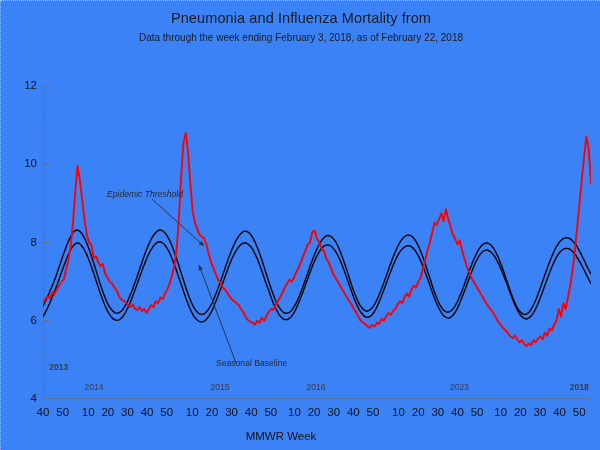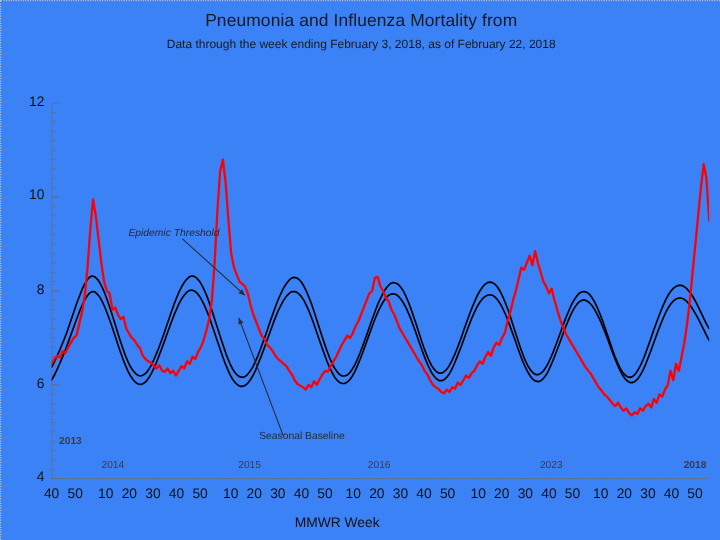--- a/index.html
+++ b/index.html
@@ -278,21 +278,21 @@
       <div class="xtick-label" style="left: 464.079px; top: 405px;">50</div>
       <div class="xtick-label" style="left: 487.649px; top: 405px;">10</div>
       <div class="xtick-label" style="left: 507.29px; top: 405px;">20</div>
       <div class="xtick-label" style="left: 526.932px; top: 405px;">30</div>
       <div class="xtick-label" style="left: 546.573px; top: 405px;">40</div>
       <div class="xtick-label" style="left: 566.215px; top: 405px;">50</div>
     </div>
   <div id="year-holder">
       <div class="year-label" style="left: 37.7133px; top: 361px; font-weight: bold;">2013</div>
       <div class="year-label" style="left: 73.0681px; top: 381px;">2014</div>
-      <div class="year-label" style="left: 187px; top: 381px; text-align: center;">2015</div>
+      <div class="year-label" style="left: 199px; top: 381px; text-align: center;">2015</div>
       <div class="year-label" style="left: 295px; top: 381px;">2016</div>
       <div class="year-label" style="left: 438.401px; top: 381px;">2023</div>
       <div class="year-label" style="left: 558.215px; top: 381px; font-weight: bold;">2018</div>
     </div>
 
   <div class="annot" id="annot-threshold" style="left:106px; top:188px;font-style:italic;">Epidemic Threshold</div>
   <div class="annot" id="annot-baseline" style="left:215px; top:345px;margin-top:12px;">Seasonal Baseline</div>
 
   <div class="xaxis-title">MMWR Week</div>
 

